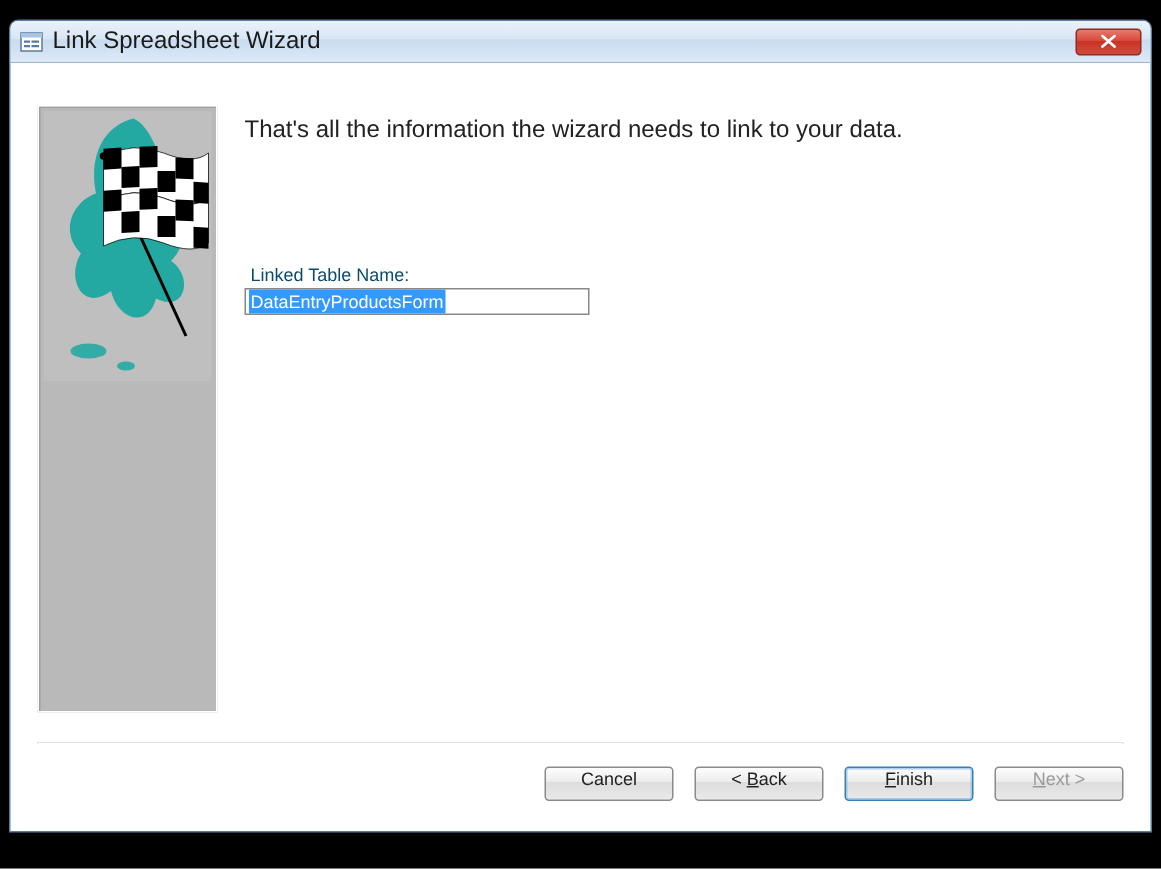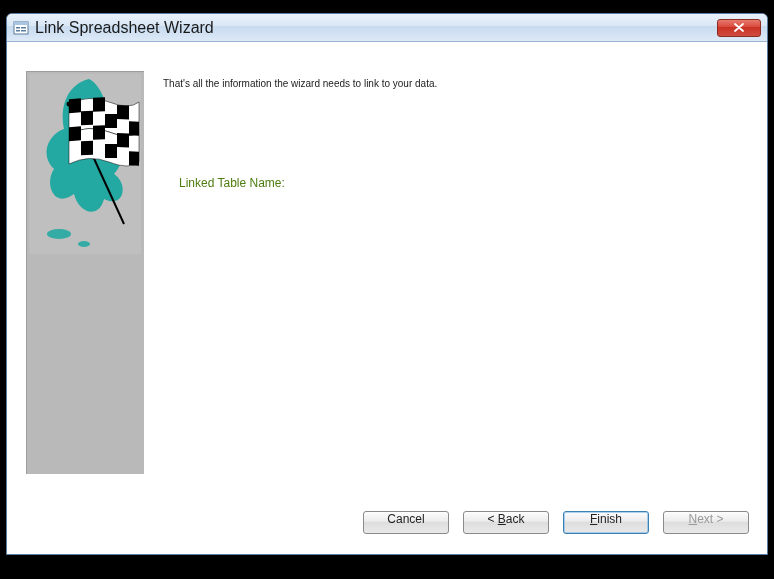--- a/index.html
+++ b/index.html
@@ -83,27 +83,27 @@
     width: 112px;
     height: 180px;
     background: #bfbfbf;
     overflow: hidden;
   }
   .main-text {
     position: absolute;
     left: 148px;
     top: 30px;
     color: #222;
-    font-size: 10px;
+    font-size: 16px;
   }
   .label-text {
     position: absolute;
-    left: 164px;
+    left: 152px;
     top: 128px;
-    color: #4d7c0f;
+    color: #0c4a6e;
     font-size: 12px;
   }
   .input-wrap {
     position: absolute;
     left: 148px;
     top: 144px;
     width: 230px;
     height: 18px;
     border: 1px solid #888;
     background: #fff;
@@ -214,20 +214,23 @@
             <rect x="100" y="72" width="10" height="14" fill="#000" transform="skewY(3)"></rect>
           </g>
         </svg>
       </div>
     </div>
 
     <div class="main-text">That's all the information the wizard needs to link to your data.</div>
 
     <div class="label-text">Linked Table Name:</div>
 
+    <div class="input-wrap">
+      <span class="input-selected">DataEntryProductsForm</span>
+    </div>
 
     <div class="divider-line"></div>
 
     <div class="button-row">
       <div class="btn">
         <span>Cancel</span>
       </div>
       <div class="btn">
         <span><span>&lt; </span><span class="ul">B</span><span>ack</span></span>
       </div>

